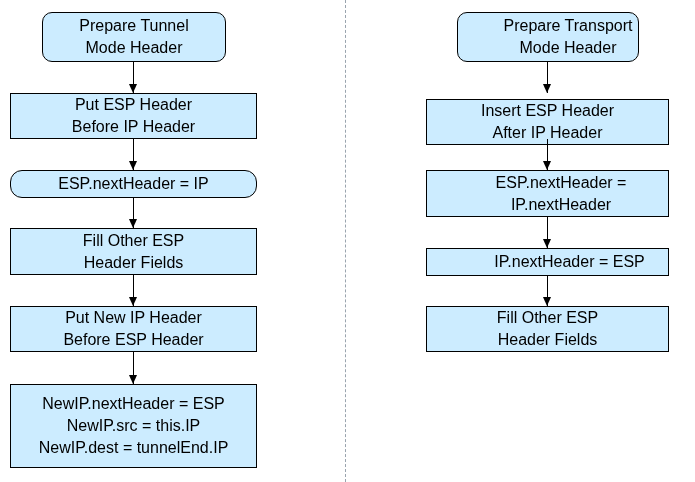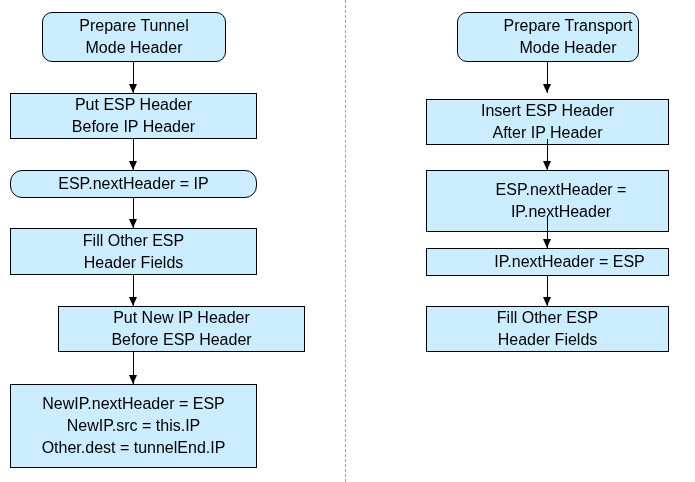--- a/index.html
+++ b/index.html
@@ -70,41 +70,41 @@
 Before IP Header</div>
     <div class="arrow" style="left:133px; top:139px; height:31px;"></div>
 
     <div class="node" style="left:10px; top:170px; width:247px; height:28px;border-radius:12px;">ESP.nextHeader = IP</div>
     <div class="arrow" style="left:133px; top:198px; height:30px;"></div>
 
     <div class="node" style="left:10px; top:228px; width:247px; height:47px;">Fill Other ESP
 Header Fields</div>
     <div class="arrow" style="left:133px; top:275px; height:31px;"></div>
 
-    <div class="node" style="left:10px; top:306px; width:247px; height:46px;margin-left:48px;">Put New IP Header
+    <div class="node" style="left:10px; top:306px; width:247px; height:46px;">Put New IP Header
 Before ESP Header</div>
     <div class="arrow" style="left:133px; top:352px; height:32px;"></div>
 
     <div class="node" style="left:10px; top:384px; width:247px; height:84px;">NewIP.nextHeader = ESP
 NewIP.src = this.IP
-Other.dest = tunnelEnd.IP</div>
+NewIP.dest = tunnelEnd.IP</div>
   </div>
 
   <div class="divider" style="left:345px;"></div>
 
   <div>
     <div class="node start" style="left:457px; top:12px; width:182px; height:50px;padding-left:40px;">Prepare Transport
 Mode Header</div>
     <div class="arrow" style="left:547px; top:62px; height:31px;"></div>
 
     <div class="node" style="left:426px; top:93px; width:243px; height:46px;margin-top:6px;">Insert ESP Header
 After IP Header</div>
     <div class="arrow" style="left:547px; top:139px; height:31px;"></div>
 
-    <div class="node" style="left:426px; top:170px; width:243px; height:62px;padding-left:27px;">ESP.nextHeader =
+    <div class="node" style="left:426px; top:170px; width:243px; height:47px;padding-left:27px;">ESP.nextHeader =
 IP.nextHeader</div>
     <div class="arrow" style="left:547px; top:217px; height:31px;"></div>
 
     <div class="node" style="left:426px; top:248px; width:243px; height:28px;padding-left:44px;">IP.nextHeader = ESP</div>
     <div class="arrow" style="left:547px; top:276px; height:30px;"></div>
 
     <div class="node" style="left:426px; top:306px; width:243px; height:46px;">Fill Other ESP
 Header Fields</div>
   </div>
 

